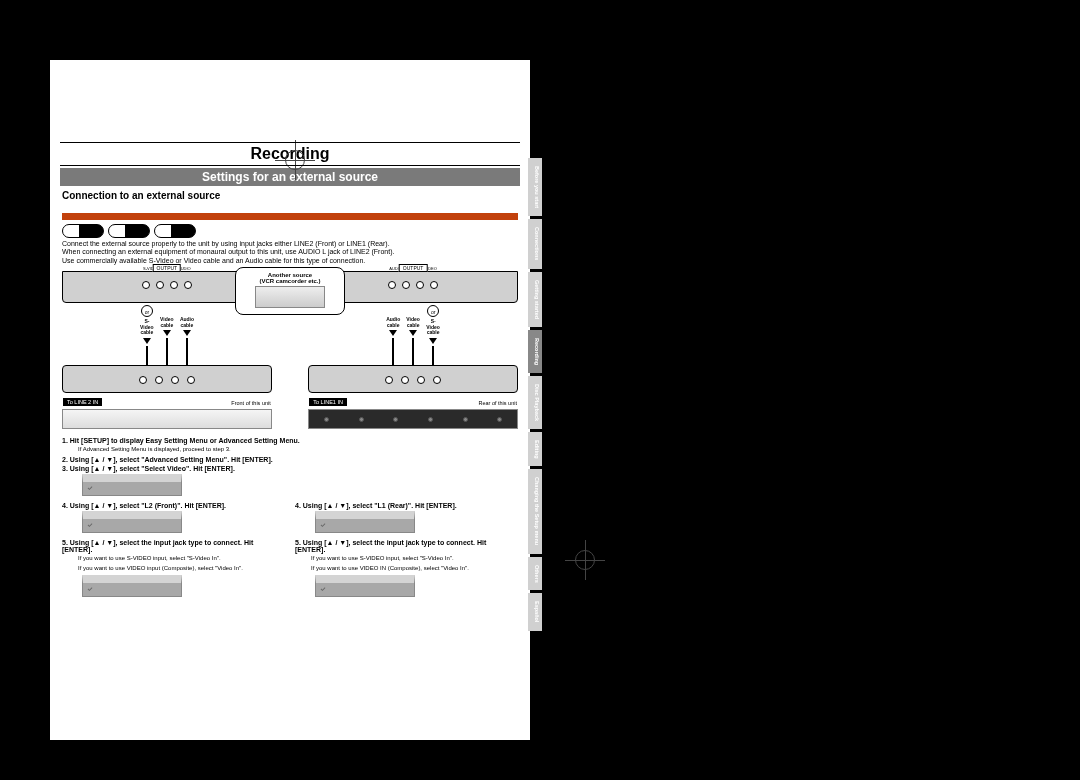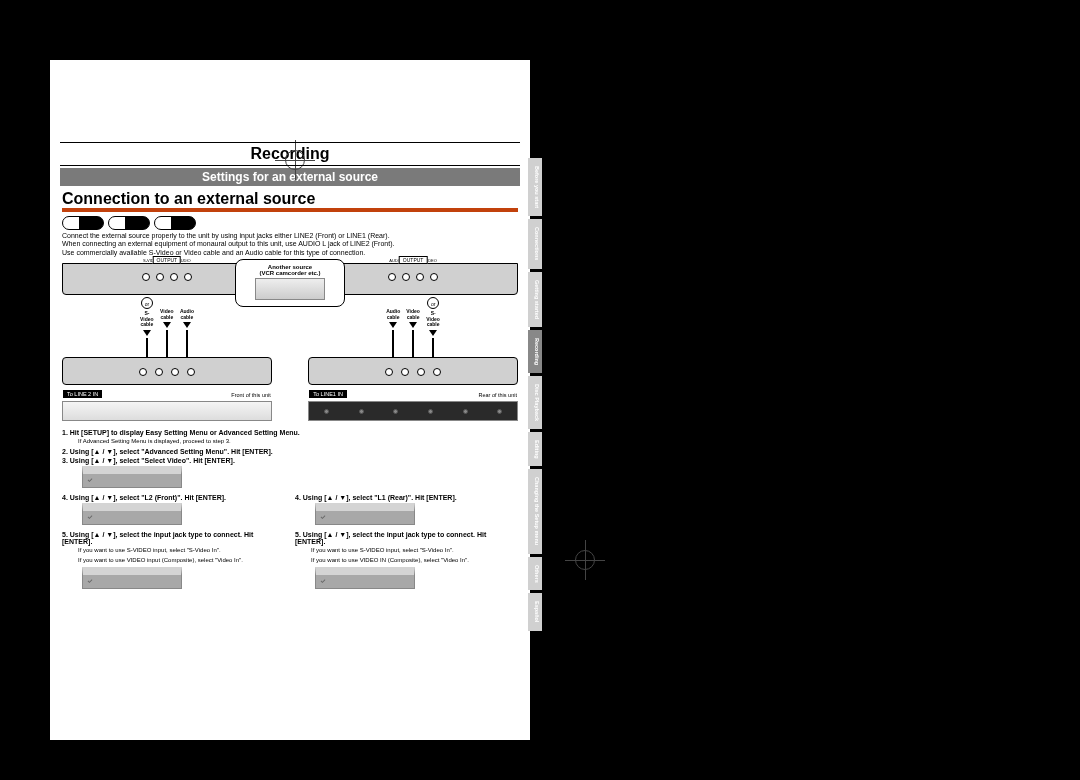--- a/index.html
+++ b/index.html
@@ -71,25 +71,25 @@
   .subtitle-bar {
     background: #7a7a7a;
     color: #fff;
     font-weight: bold;
     text-align: center;
     font-size: 12px;
     padding: 2px 0;
     margin: 0 10px 4px 10px;
   }
   .section-title {
-    font-size: 16px;
-    font-weight: bold;
-    border-bottom: 4px solid #c2410c;
+    font-size: 10px;
+    font-weight: bold;
+    border-bottom: 7px solid #c2410c;
     margin: 0 12px 4px 12px;
-    padding-bottom: 0;
+    padding-bottom: 12px;
   }
   .badges {
     display: flex;
     gap: 4px;
     margin: 2px 12px;
   }
   .badge {
     width: 42px; height: 14px;
     border: 1px solid #000;
     border-radius: 7px;

